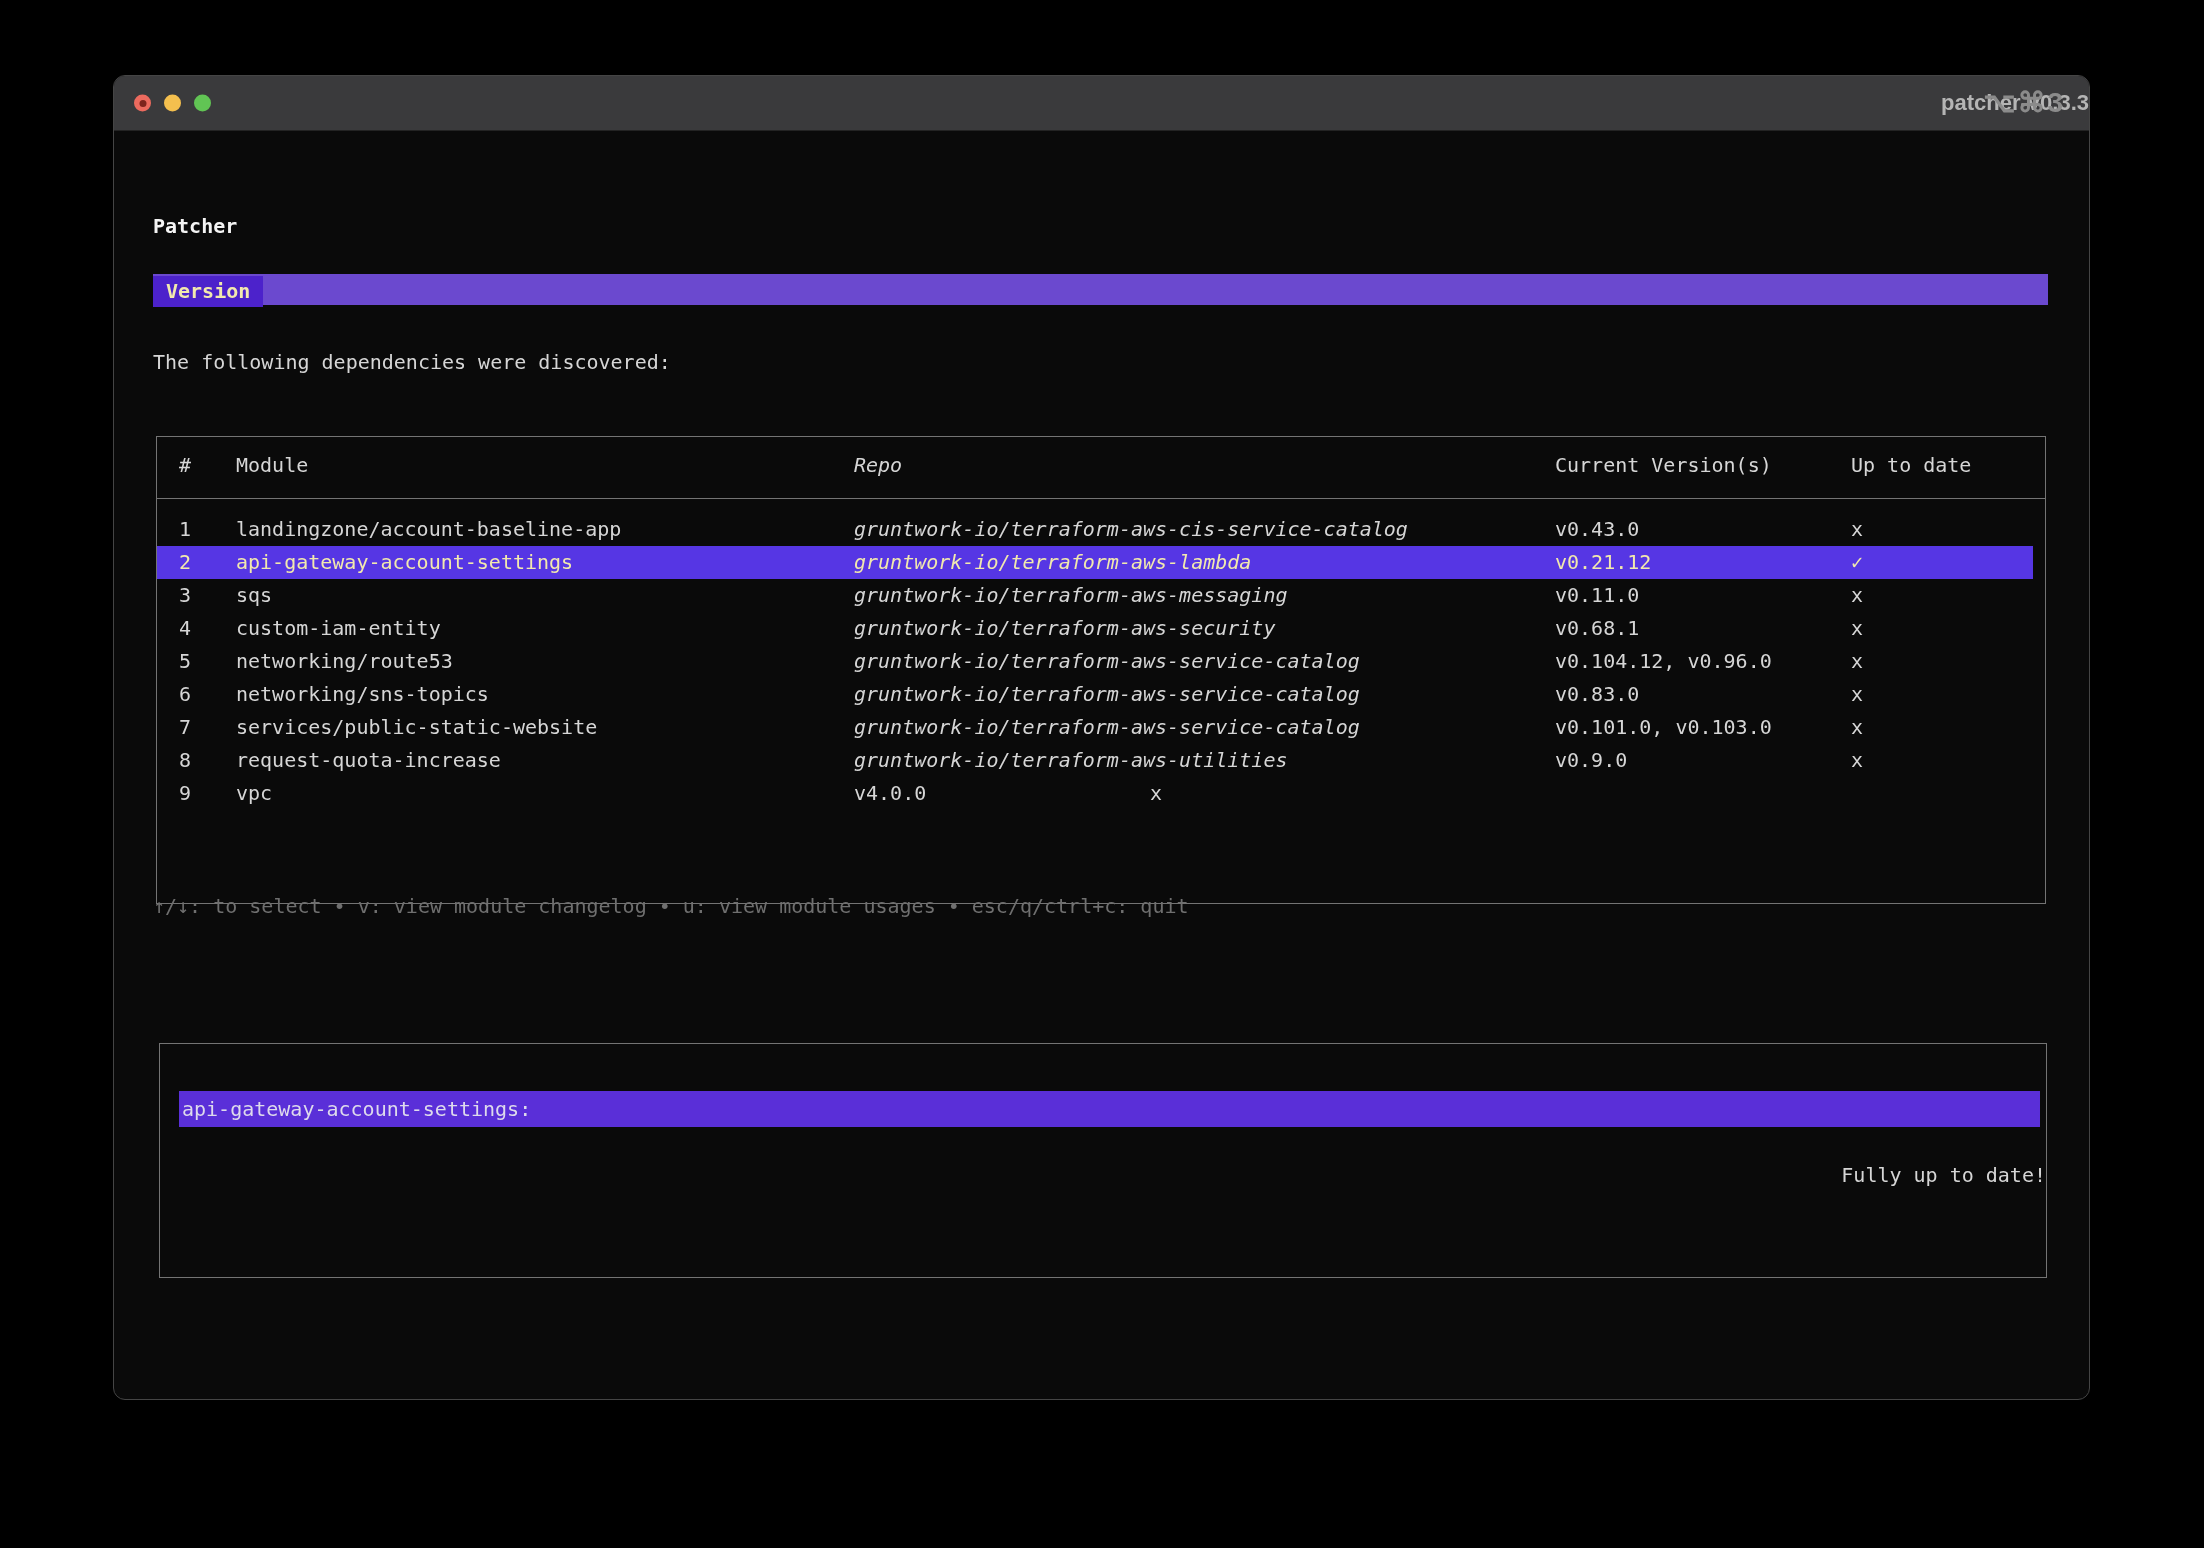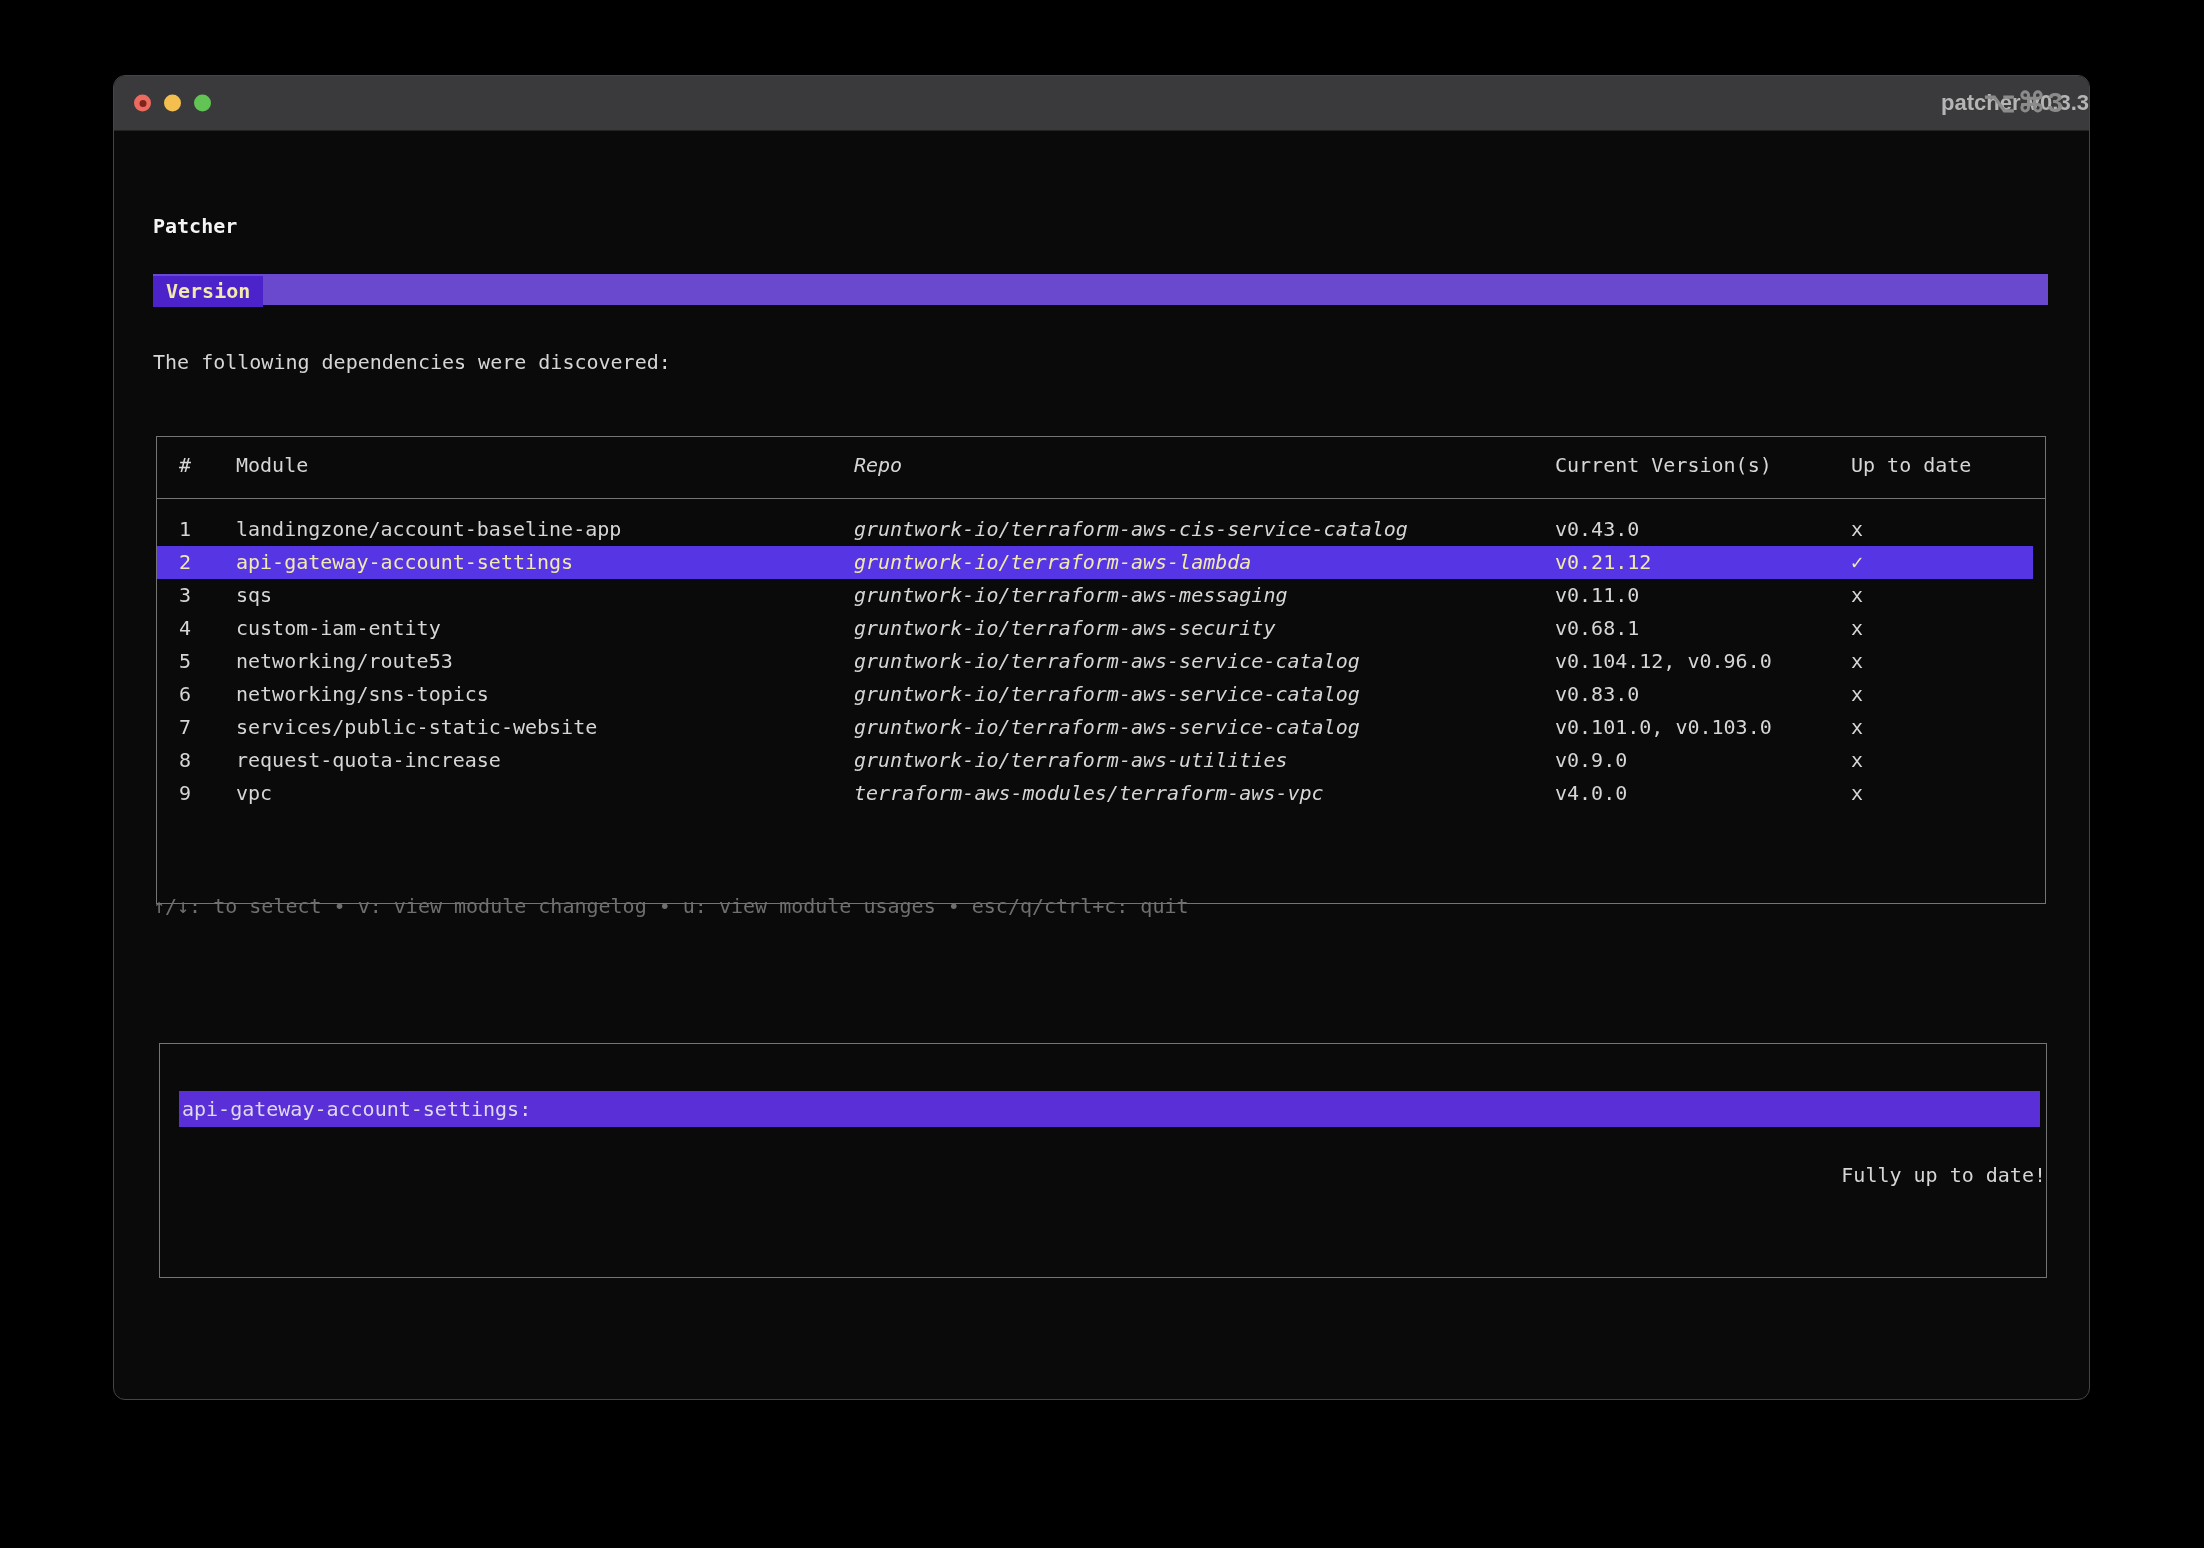--- a/index.html
+++ b/index.html
@@ -257,21 +257,20 @@
           <div class="row">
           <span class="col-index">8</span>
           <span class="col-module">request-quota-increase</span>
           <span class="col-repo">gruntwork-io/terraform-aws-utilities</span>
           <span class="col-version">v0.9.0</span>
           <span class="col-utd">x</span>
         </div>
           <div class="row">
           <span class="col-index">9</span>
           <span class="col-module">vpc</span>
-          <span class="col-repo">terraform-aws-modules/terraform-aws-vpc</span>
           <span class="col-version">v4.0.0</span>
           <span class="col-utd">x</span>
         </div>
         </div>
     </div>
 
     <div class="help">↑/↓: to select • v: view module changelog • u: view module usages • esc/q/ctrl+c: quit</div>
 
     <div class="detail-panel">
       <div class="detail-bar">api-gateway-account-settings:</div>

